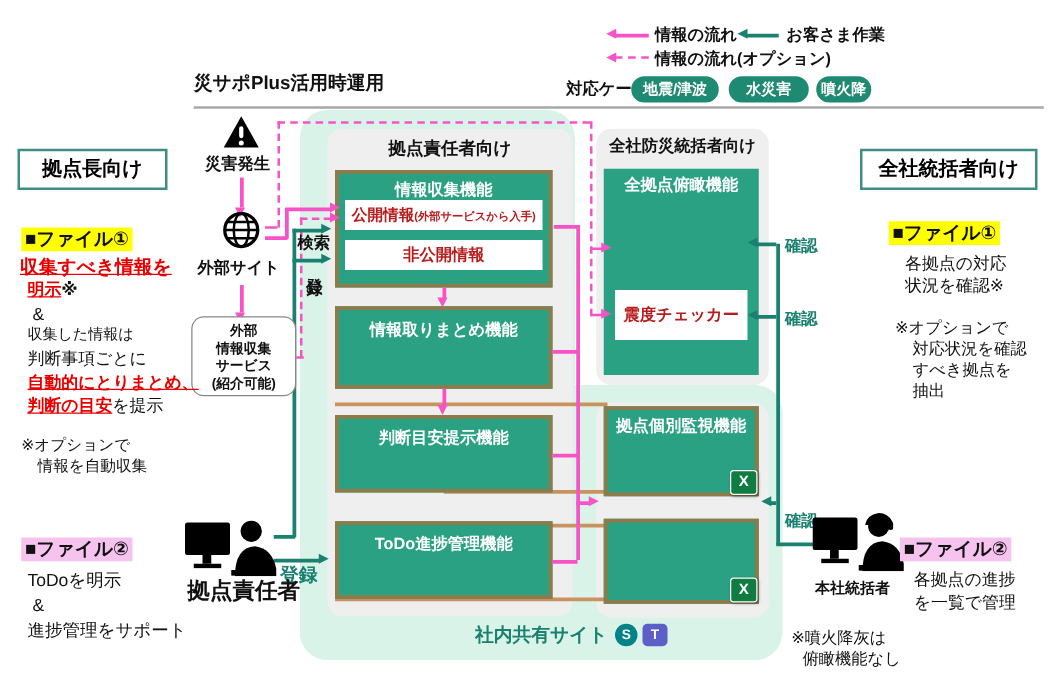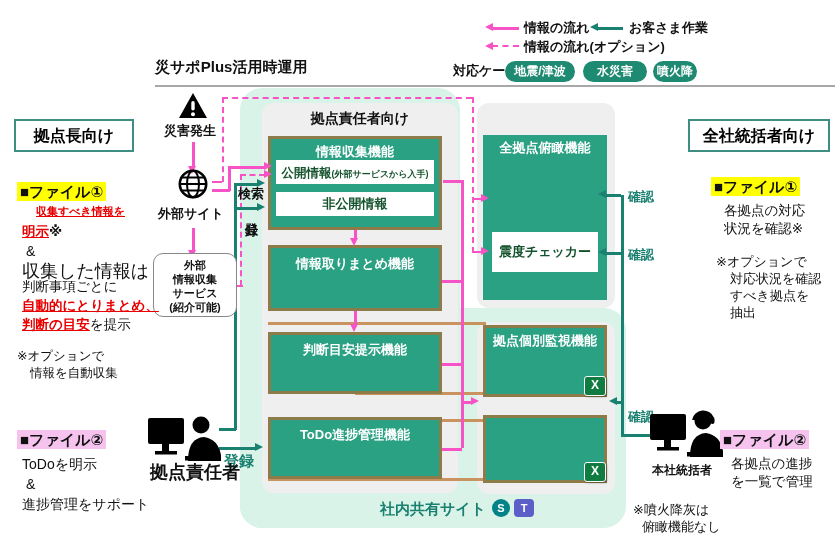--- a/index.html
+++ b/index.html
@@ -19,21 +19,21 @@
          font-family:"Liberation Sans","DejaVu Sans",sans-serif;color:#111;}
   .t{position:absolute;white-space:nowrap;line-height:1.15;}
   .b{font-weight:bold;}
   .red{color:var(--red);text-decoration:underline;font-weight:bold;}
   .abs{position:absolute;}
   .mint{position:absolute;background:var(--mint);border-radius:22px;}
   .panel{position:absolute;background:var(--panel);border-radius:12px;}
   .gbox{position:absolute;background:var(--green);}
   .tanbd{border:3px solid var(--tanb);}
   .gtitle{color:#fff;font-weight:bold;text-align:center;font-size:13px;padding-top:4px;}
-  .wbox{position:absolute;background:#fff;color:#14532d;font-weight:bold;text-align:center;}
+  .wbox{position:absolute;background:#fff;color:#b91c1c;font-weight:bold;text-align:center;}
   .audience{position:absolute;background:#fff;border:2.5px solid #3f8e84;text-align:center;
             font-weight:bold;font-size:16px;color:#000;}
   .pill{position:absolute;background:var(--badge);color:#fff;font-weight:bold;font-size:12px;
         text-align:center;border-radius:11px;height:21px;line-height:21px;}
   .ph{position:absolute;background:var(--pink);height:2.5px;}
   .pv{position:absolute;background:var(--pink);width:2.5px;}
   .pdh{position:absolute;border-top:2.5px dashed var(--pink);height:0;}
   .pdv{position:absolute;border-left:2.5px dashed var(--pink);width:0;}
   .th{position:absolute;background:var(--teal);height:2.5px;}
   .tv{position:absolute;background:var(--teal);width:2.5px;}
@@ -79,20 +79,21 @@
   <div class="abs" style="left:155px;top:85px;width:680px;height:2px;background:#a8a8a8"></div>
 
   <div class="mint" style="left:240px;top:88px;width:220px;height:440px"></div>
   <div class="mint" style="left:240px;top:308px;width:386px;height:220px"></div>
 
   <div class="panel" style="left:262px;top:103px;width:196px;height:390px"></div>
   <div class="panel" style="left:477px;top:103px;width:138px;height:205px"></div>
   <div class="panel" style="left:477px;top:322px;width:138px;height:172px"></div>
 
   <div class="t b" style="left:262px;top:110px;width:196px;text-align:center;font-size:14px">拠点責任者向け</div>
+  <div class="t b" style="left:477px;top:110px;width:138px;text-align:center;font-size:13px">全社防災統括者向け</div>
 
   <div class="tanh" style="left:268px;top:322px;width:218px"></div>
   <div class="tanh" style="left:355px;top:392px;width:131px"></div>
   <div class="tanh" style="left:268px;top:419px;width:218px"></div>
   <div class="tanh" style="left:268px;top:478px;width:320px"></div>
 
   <div class="gbox tanbd" style="left:268px;top:136px;width:174px;height:94px">
     <div class="gtitle">情報収集機能</div>
   </div>
   <div class="wbox" style="left:276px;top:160px;width:158px;height:24px;line-height:24px">
@@ -214,24 +215,24 @@
     <div class="b" style="font-size:11px;line-height:14px">外部</div>
     <div class="b" style="font-size:11px;line-height:14px">情報収集</div>
     <div class="b" style="font-size:11px;line-height:14px">サービス</div>
     <div class="b" style="font-size:11px;line-height:14px">(紹介可能)</div>
   </div>
 
   <div class="audience" style="left:14px;top:119px;width:120px;height:33px;line-height:29px">拠点長向け</div>
   <div class="audience" style="left:688px;top:119px;width:142px;height:33px;line-height:29px">全社統括者向け</div>
 
   <div class="t b hl-y" style="left:17px;top:182px;font-size:15px;padding:1px 3px">■ファイル①</div>
-  <div class="t red" style="left:36px;top:205px;font-size:11px">収集すべき情報を</div>
+  <div class="t red" style="left:16px;top:205px;font-size:15px">収集すべき情報を</div>
   <div class="t" style="left:22px;top:224px;font-size:13.5px"><span class="red">明示</span><span class="b">※</span></div>
   <div class="t" style="left:26px;top:243px;font-size:14px">&amp;</div>
-  <div class="t" style="left:22px;top:261px;font-size:18px">収集した情報は</div>
+  <div class="t" style="left:22px;top:261px;font-size:12px">収集した情報は</div>
   <div class="t" style="left:22px;top:279px;font-size:13.5px">判断事項ごとに</div>
   <div class="t red" style="left:22px;top:298px;font-size:13.5px">自動的にとりまとめ、</div>
   <div class="t" style="left:22px;top:317px;font-size:13.5px"><span class="red">判断の目安</span><span>を提示</span></div>
   <div class="t" style="left:17px;top:349px;font-size:12.5px">※オプションで</div>
   <div class="t" style="left:30px;top:366px;font-size:12.5px">情報を自動収集</div>
 
   <div class="t b hl-p" style="left:17px;top:430px;font-size:15px;padding:1px 3px">■ファイル②</div>
   <div class="t" style="left:22px;top:456px;font-size:14px">ToDoを明示</div>
   <div class="t" style="left:26px;top:476px;font-size:14px">&amp;</div>
   <div class="t" style="left:22px;top:496px;font-size:14px">進捗管理をサポート</div>

